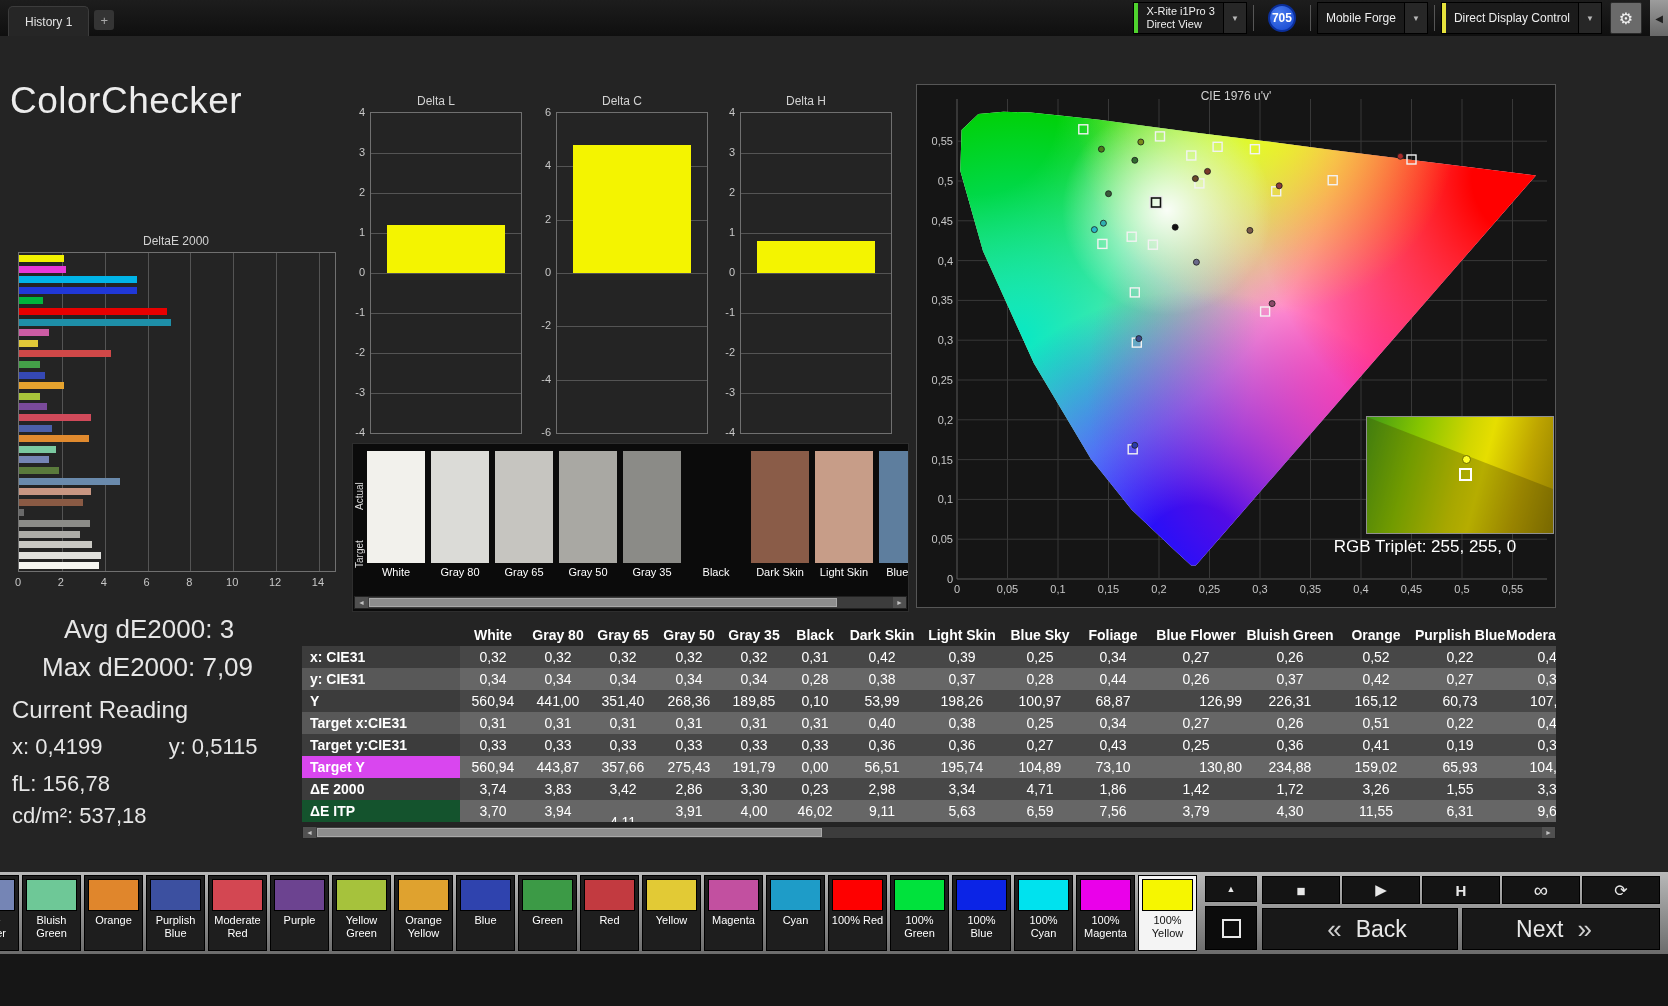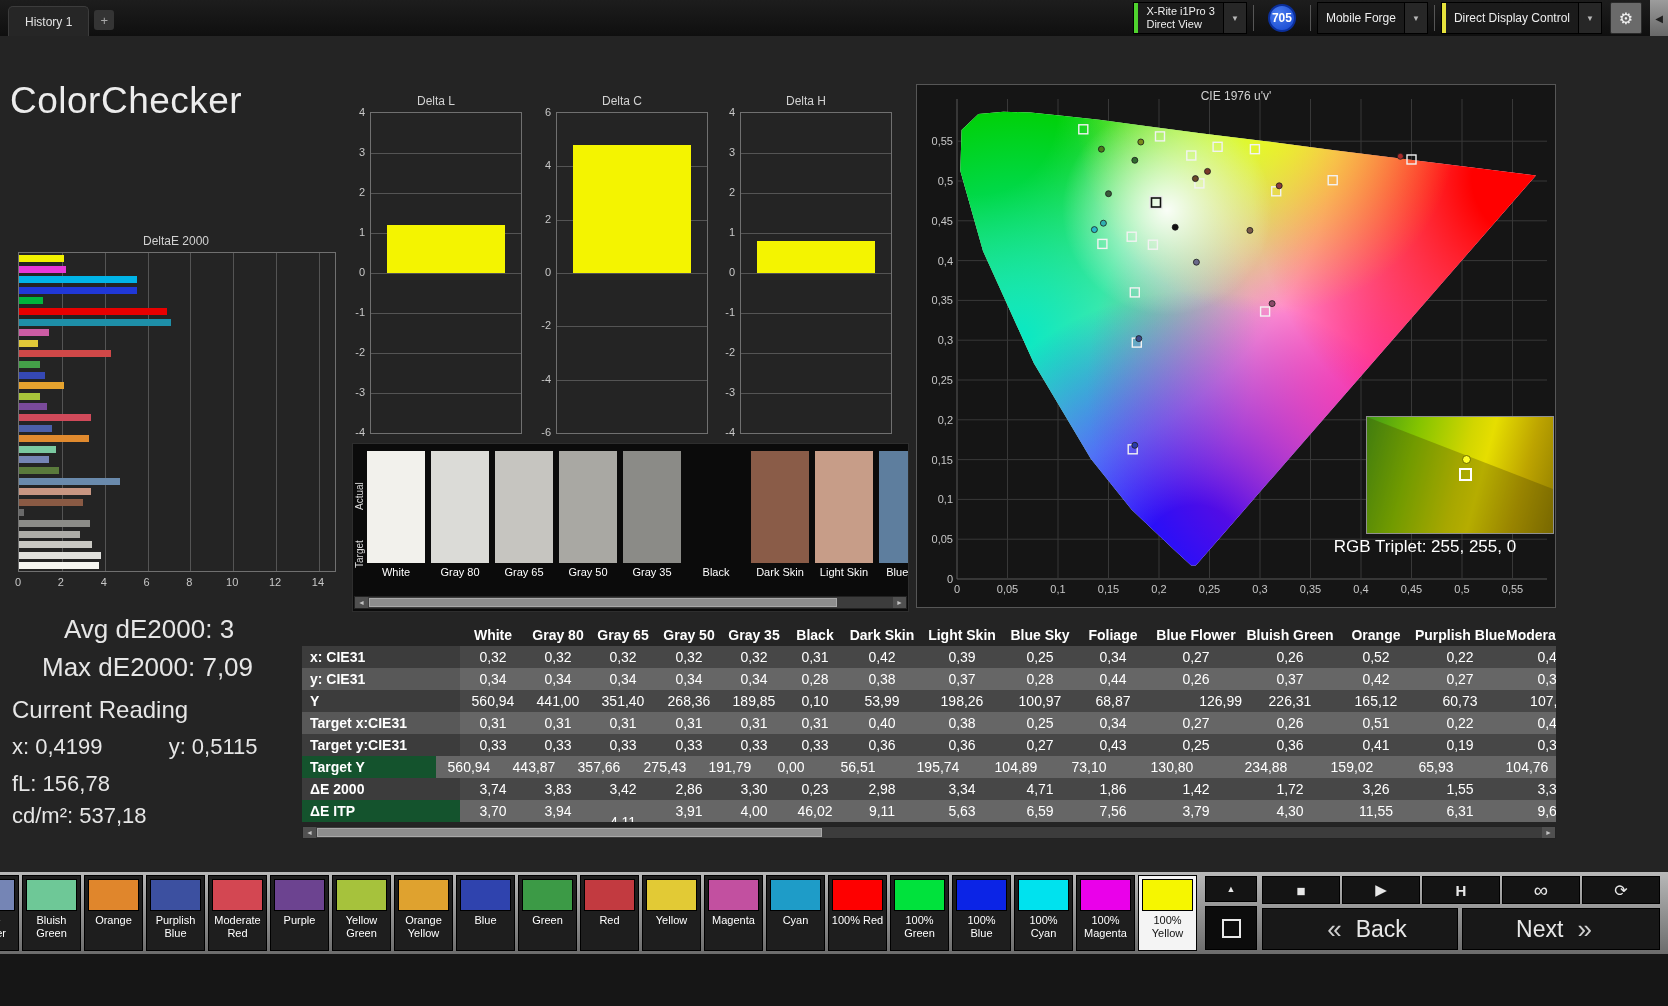--- a/index.html
+++ b/index.html
@@ -567,32 +567,32 @@
         <div class="tcell" style="width: 84px;">0,36</div>
         <div class="tcell" style="width: 72px;">0,27</div>
         <div class="tcell" style="width: 74px;">0,43</div>
         <div class="tcell" style="width: 92px;">0,25</div>
         <div class="tcell" style="width: 96px;">0,36</div>
         <div class="tcell" style="width: 76px;">0,41</div>
         <div class="tcell" style="width: 92px;">0,19</div>
         <div class="tcell" style="width: 90px;">0,31</div>
       </div>
       <div class="trow" style="background: rgb(102, 102, 102);">
-        <div class="tcell tlabel" style="width: 134px; background: #14532d;">Target Y</div>
+        <div class="tcell tlabel" style="width: 158px; background: #d946ef;">Target Y</div>
         <div class="tcell" style="width: 66px;">560,94</div>
         <div class="tcell" style="width: 64px;">443,87</div>
         <div class="tcell" style="width: 66px;">357,66</div>
         <div class="tcell" style="width: 66px;">275,43</div>
         <div class="tcell" style="width: 64px;">191,79</div>
         <div class="tcell" style="width: 58px;">0,00</div>
         <div class="tcell" style="width: 76px;">56,51</div>
         <div class="tcell" style="width: 84px;">195,74</div>
         <div class="tcell" style="width: 72px;">104,89</div>
         <div class="tcell" style="width: 74px;">73,10</div>
-        <div class="tcell" style="width: 92px;">130,80</div>
+        <div class="tcell" style="width: 92px; text-align: right;">130,80</div>
         <div class="tcell" style="width: 96px;">234,88</div>
         <div class="tcell" style="width: 76px;">159,02</div>
         <div class="tcell" style="width: 92px;">65,93</div>
         <div class="tcell" style="width: 90px;">104,76</div>
       </div>
       <div class="trow" style="background: rgb(71, 71, 71);">
         <div class="tcell tlabel" style="width: 158px; background: rgb(60, 60, 60);">ΔE 2000</div>
         <div class="tcell" style="width: 66px;">3,74</div>
         <div class="tcell" style="width: 64px;">3,83</div>
         <div class="tcell" style="width: 66px;">3,42</div>

